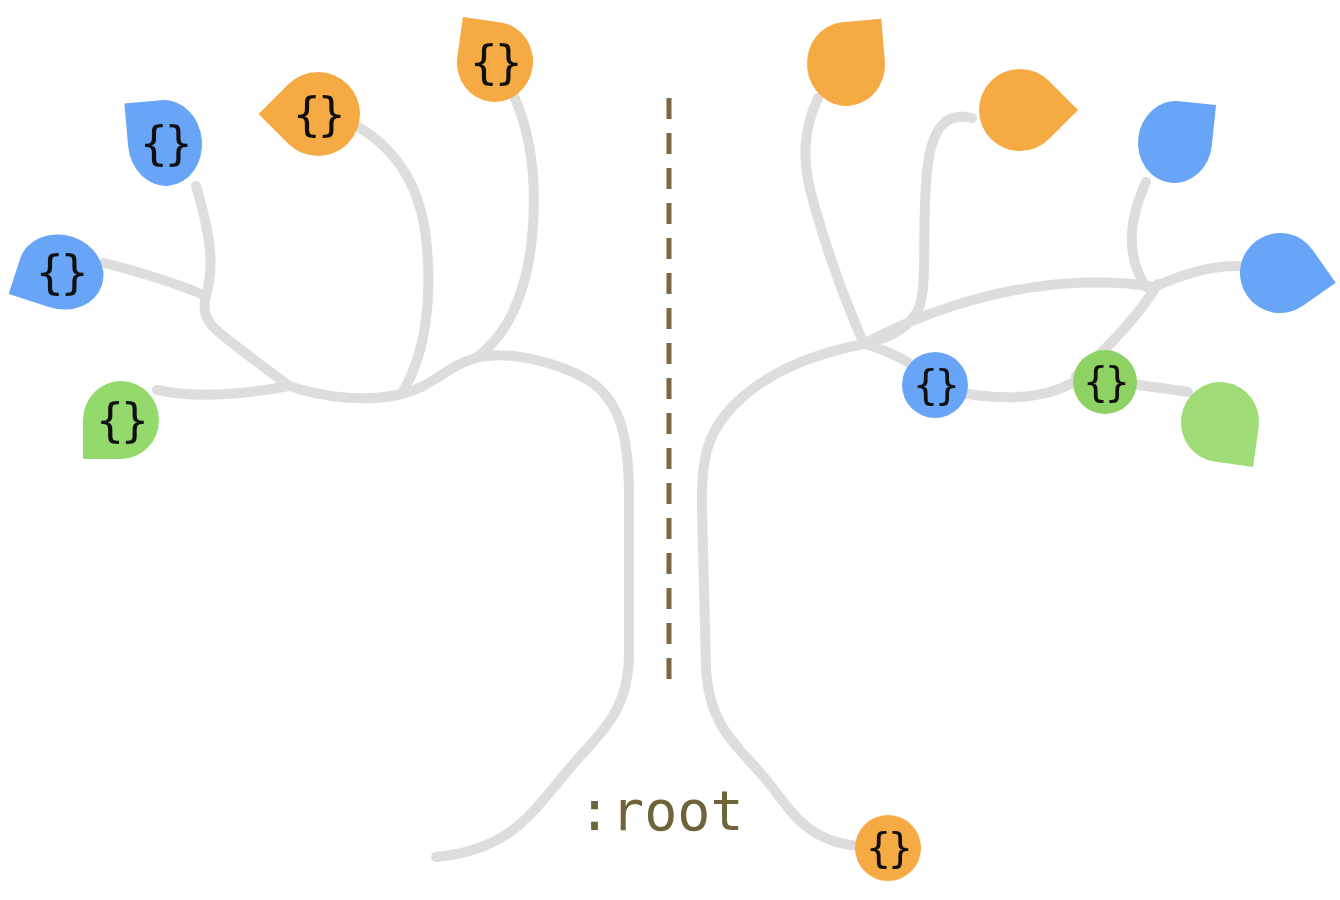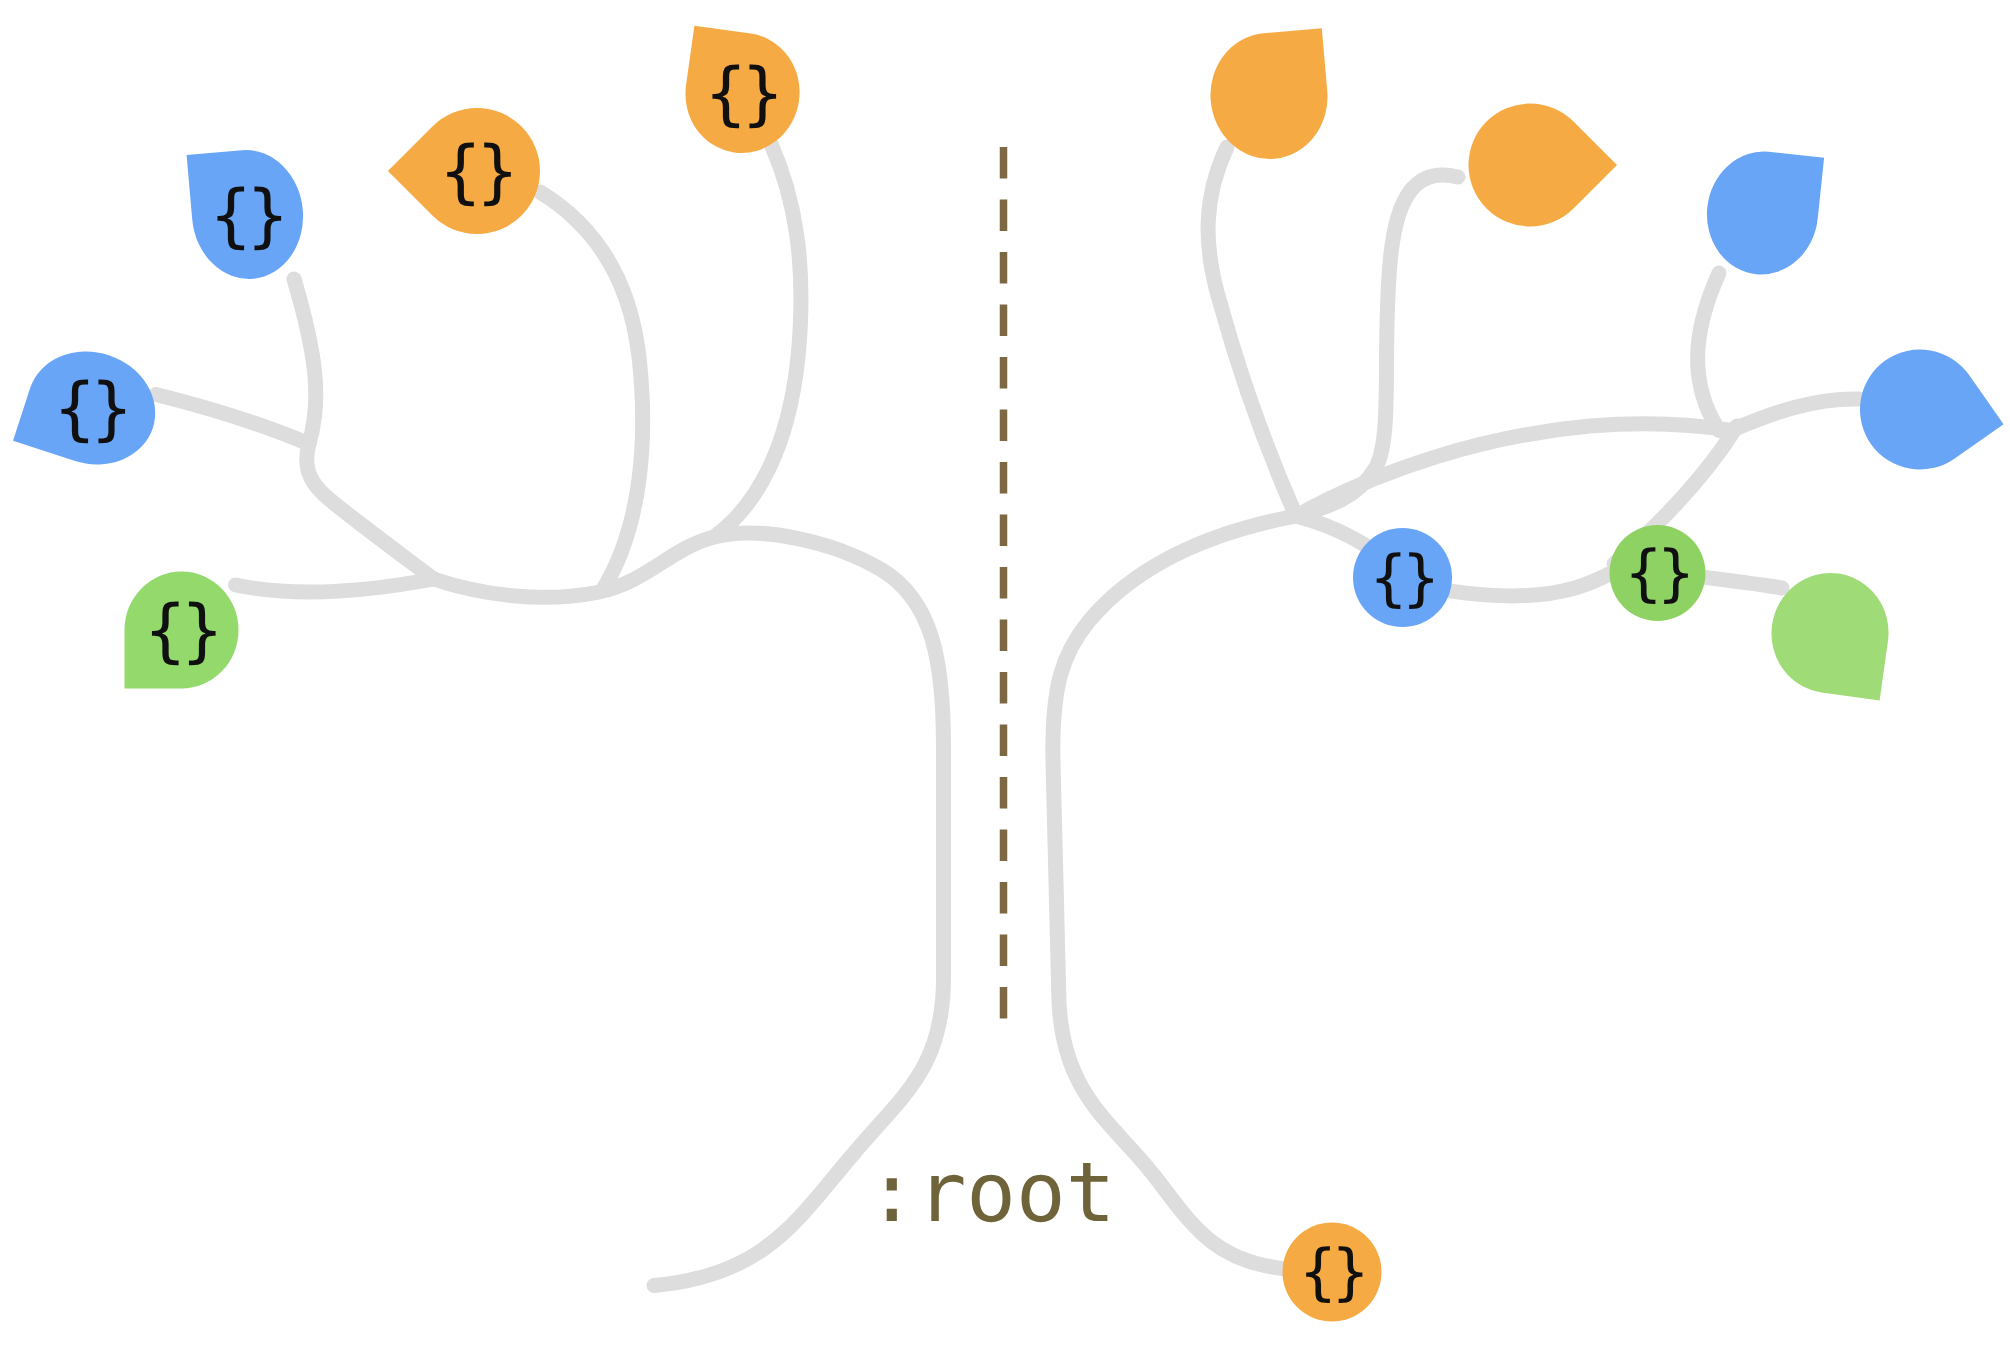--- a/index.html
+++ b/index.html
@@ -10,21 +10,21 @@
   .branches{position:absolute;left:0;top:0;width:1340px;height:900px;}
   .node{
     position:absolute;display:flex;align-items:center;justify-content:center;
   }
   .braces{
     font-family:"DejaVu Sans Mono","Liberation Mono",monospace;
     font-size:46px;letter-spacing:-3px;line-height:1;user-select:none;
   }
   .circle .braces{font-size:41px;}
   .root-label{
-    position:absolute;left:578px;top:768px;
+    position:absolute;left:578px;top:784px;
     font-size:55px;line-height:1;white-space:pre;
   }
 
   
   #leaf-a{left:128px;top:100px;width:74px;height:86px;border-radius:0 50% 50% 50%;transform:rotate(-5deg);}
   #leaf-a .braces{transform:rotate(5deg);}
   #leaf-b{left:276px;top:72px;width:84px;height:84px;border-radius:0 50% 50% 50%;transform:rotate(-45deg);}
   #leaf-b .braces{transform:rotate(45deg);}
   #leaf-c{left:457px;top:22px;width:76px;height:80px;border-radius:0 50% 50% 50%;transform:rotate(8deg);}
   #leaf-c .braces{transform:rotate(-8deg);}

